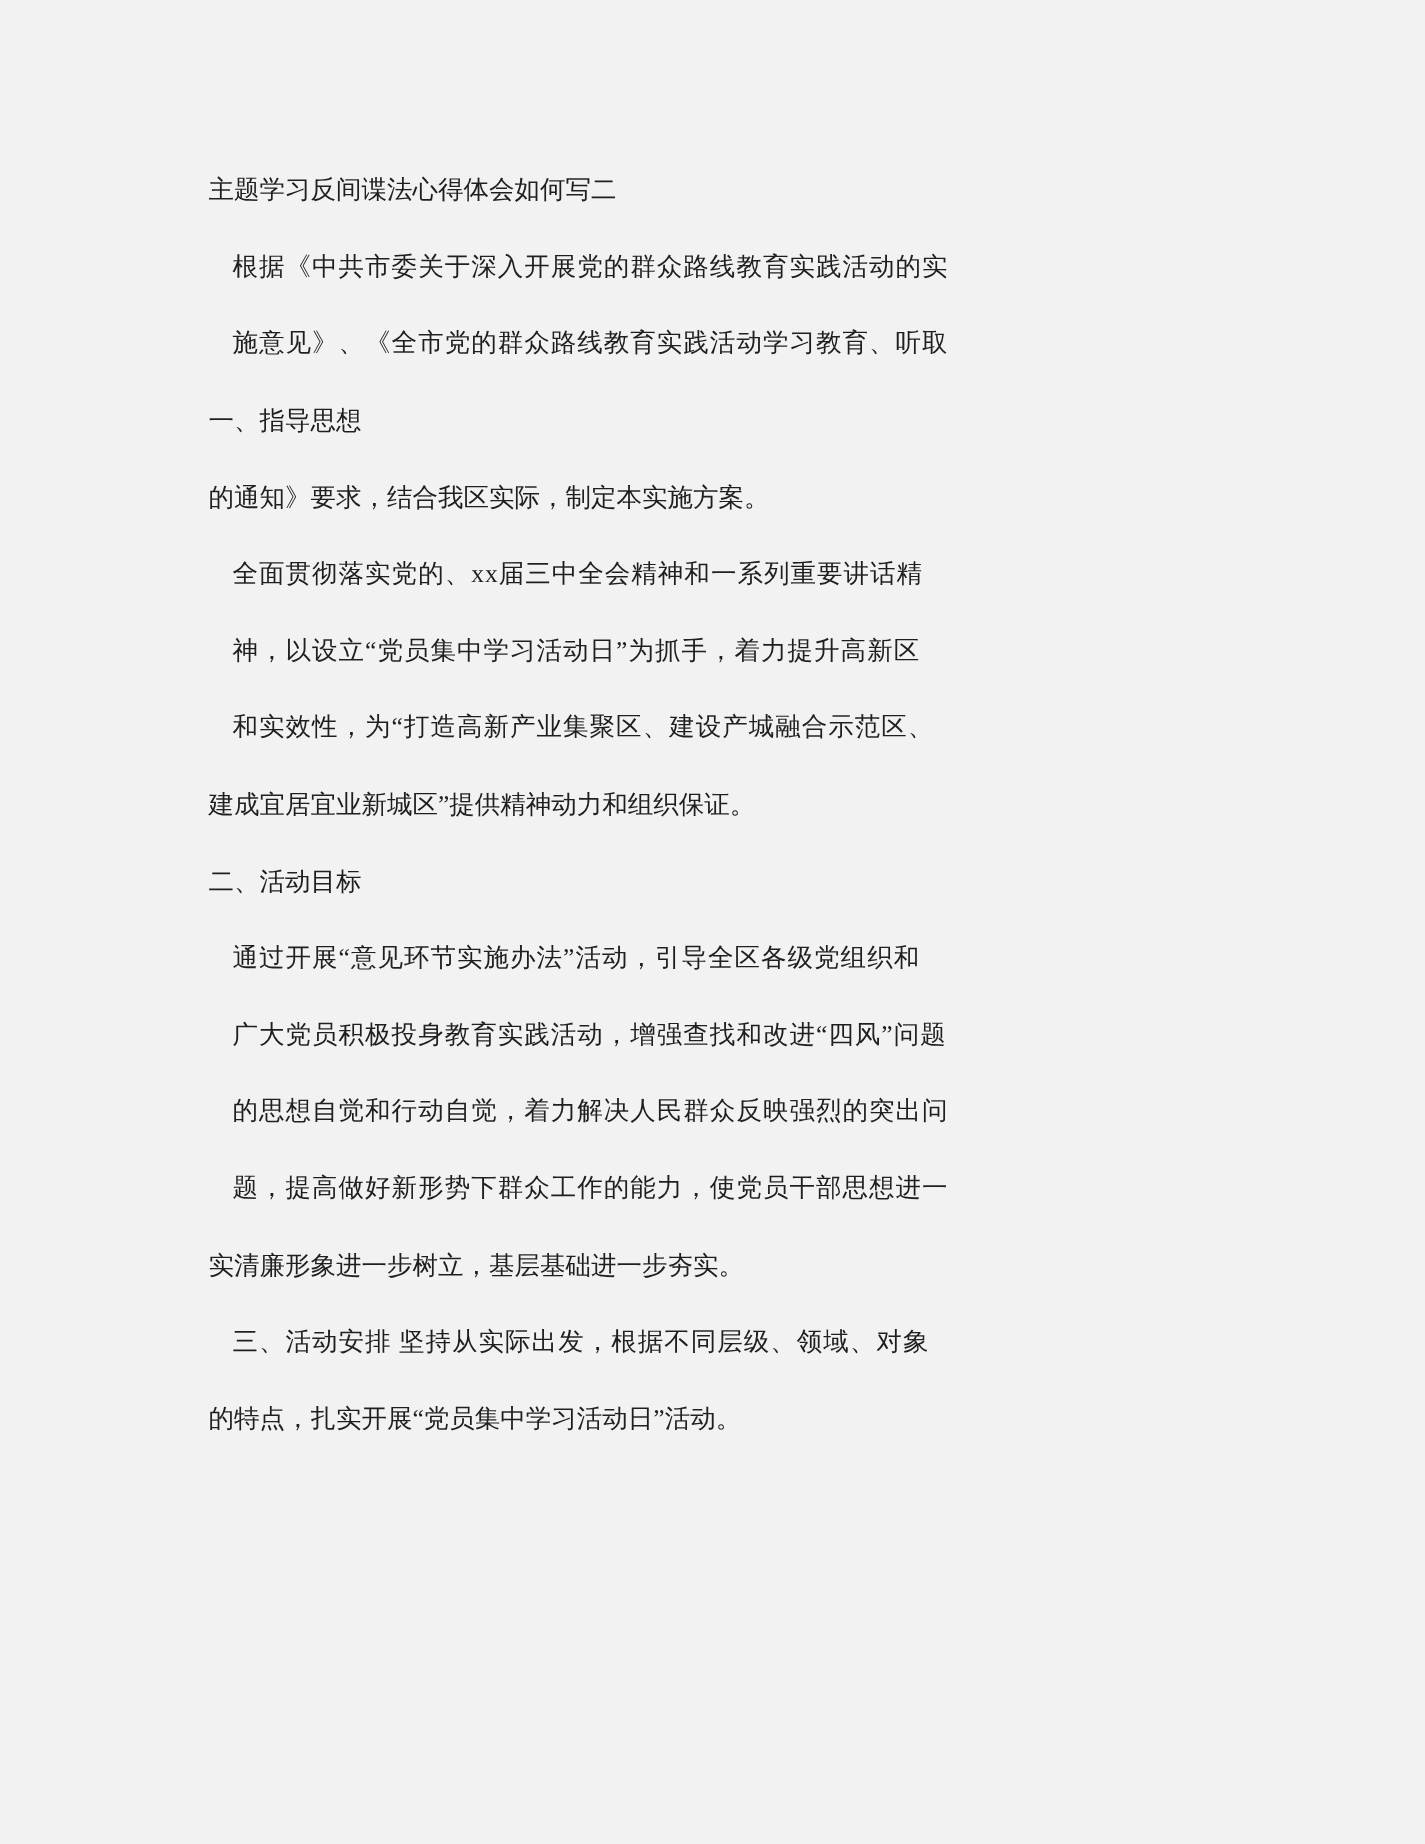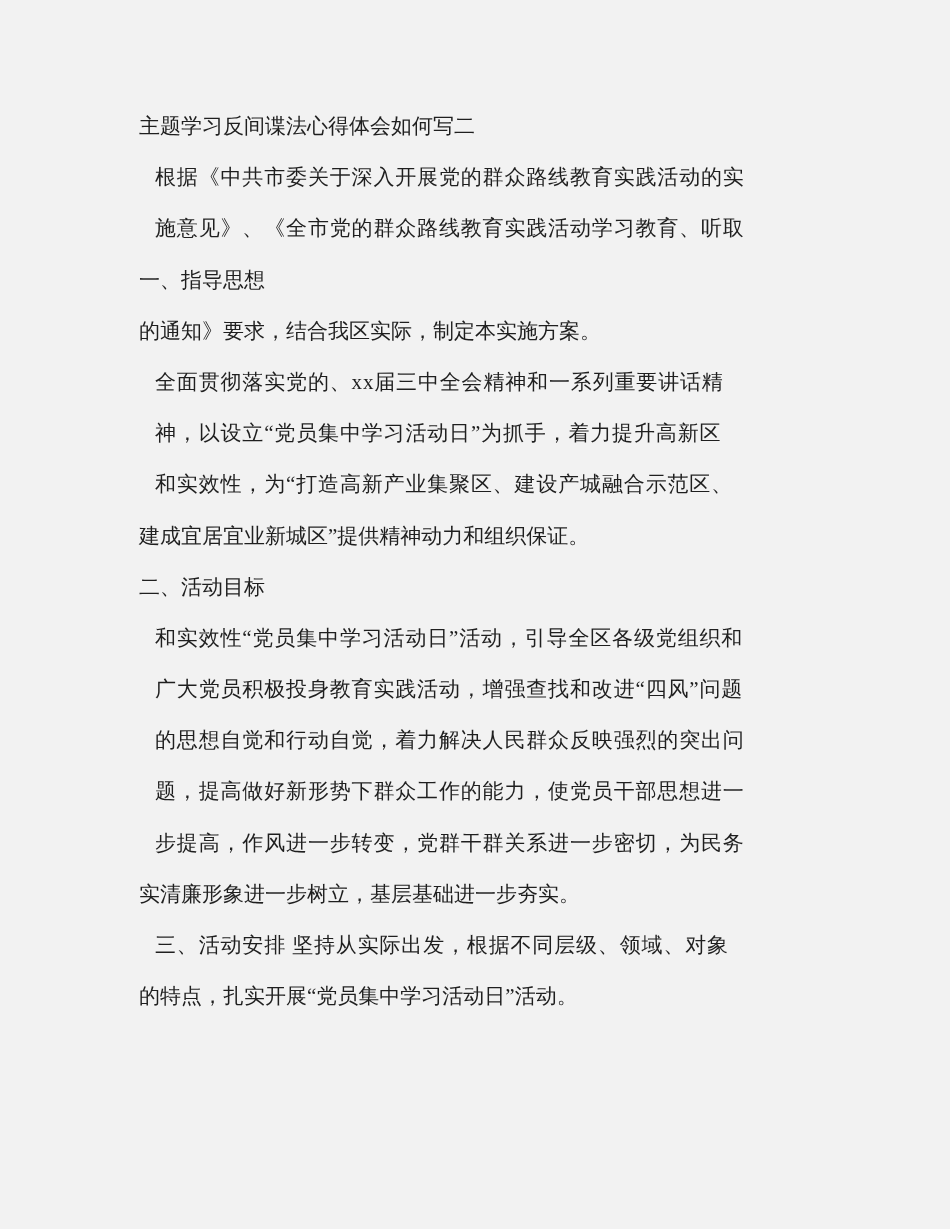--- a/index.html
+++ b/index.html
@@ -15,21 +15,21 @@
     height: 1229px;
     background: #f2f2f2;
     overflow: hidden;
   }
   .doc {
     position: absolute;
     left: 139px;
     top: 101px;
     width: 678px;
     font-family: "Liberation Serif", "DejaVu Serif", serif;
-    font-size: 21px;
+    font-size: 17px;
     color: #1f1f1f;
     -webkit-font-smoothing: antialiased;
   }
   .line {
     height: 51.2px;
     line-height: 51.2px;
     white-space: nowrap;
     text-align: justify;
     text-justify: inter-character;
     overflow: visible;
@@ -51,22 +51,21 @@
       <div class="line para-end">主题学习反间谍法心得体会如何写二</div>
       <div class="line full">根据《中共市委关于深入开展党的群众路线教育实践活动的实</div>
       <div class="line full">施意见》、《全市党的群众路线教育实践活动学习教育、听取</div>
       <div class="line para-end">一、指导思想</div>
       <div class="line para-end">的通知》要求，结合我区实际，制定本实施方案。</div>
       <div class="line full">全面贯彻落实党的、xx届三中全会精神和一系列重要讲话精</div>
       <div class="line full">神，以设立“党员集中学习活动日”为抓手，着力提升高新区</div>
       <div class="line full">和实效性，为“打造高新产业集聚区、建设产城融合示范区、</div>
       <div class="line para-end">建成宜居宜业新城区”提供精神动力和组织保证。</div>
       <div class="line para-end">二、活动目标</div>
-      <div class="line full">和实效性“党员集中学习活动日”活动，引导全区各级党组织和</div>
+      <div class="line full">通过开展“意见环节实施办法”活动，引导全区各级党组织和</div>
       <div class="line full">广大党员积极投身教育实践活动，增强查找和改进“四风”问题</div>
       <div class="line full">的思想自觉和行动自觉，着力解决人民群众反映强烈的突出问</div>
       <div class="line full">题，提高做好新形势下群众工作的能力，使党员干部思想进一</div>
-      <div class="line full">步提高，作风进一步转变，党群干群关系进一步密切，为民务</div>
       <div class="line para-end">实清廉形象进一步树立，基层基础进一步夯实。</div>
       <div class="line full">三、活动安排 坚持从实际出发，根据不同层级、领域、对象</div>
       <div class="line para-end">的特点，扎实开展“党员集中学习活动日”活动。</div>
     </div>
 </div>
 
 </body></html>

